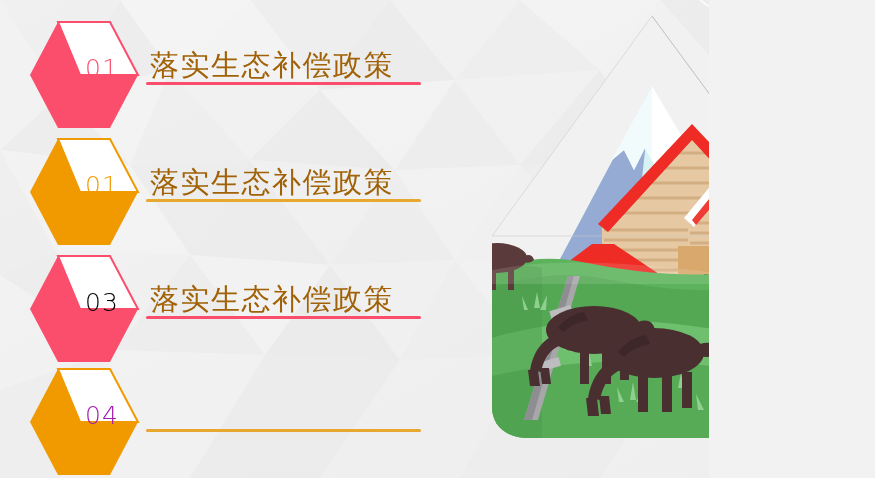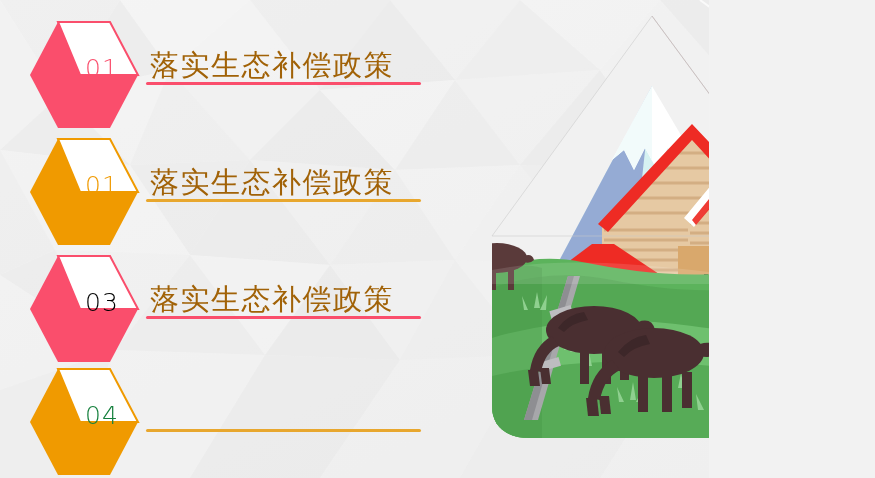--- a/index.html
+++ b/index.html
@@ -156,21 +156,21 @@
       <div class="title">落实生态补偿政策</div>
       <div class="rule" style="background:#fa4e6c"></div>
     </div>
 
     <div class="row" style="top:365px">
       <div class="hexwrap">
         <svg viewBox="0 0 112 110" aria-hidden="true">
           <polygon points="30,2 82,2 110,55 82,108 30,108 2,55" fill="#f09a00"></polygon>
           <polygon points="30,2 82,2 110,55 52,55" fill="#ffffff" stroke="#f09a00" stroke-width="2"></polygon>
         </svg>
-        <div class="num" style="color:#15803d">04</div>
+        <div class="num" style="color:#a21caf">04</div>
       </div>
       <div class="rule" style="background:#e8a72e"></div>
     </div>
 
   </div>
 
   <div id="art">
     <svg viewBox="0 0 420 448" aria-hidden="true">
       <defs>
         <clipPath id="blobClip">

